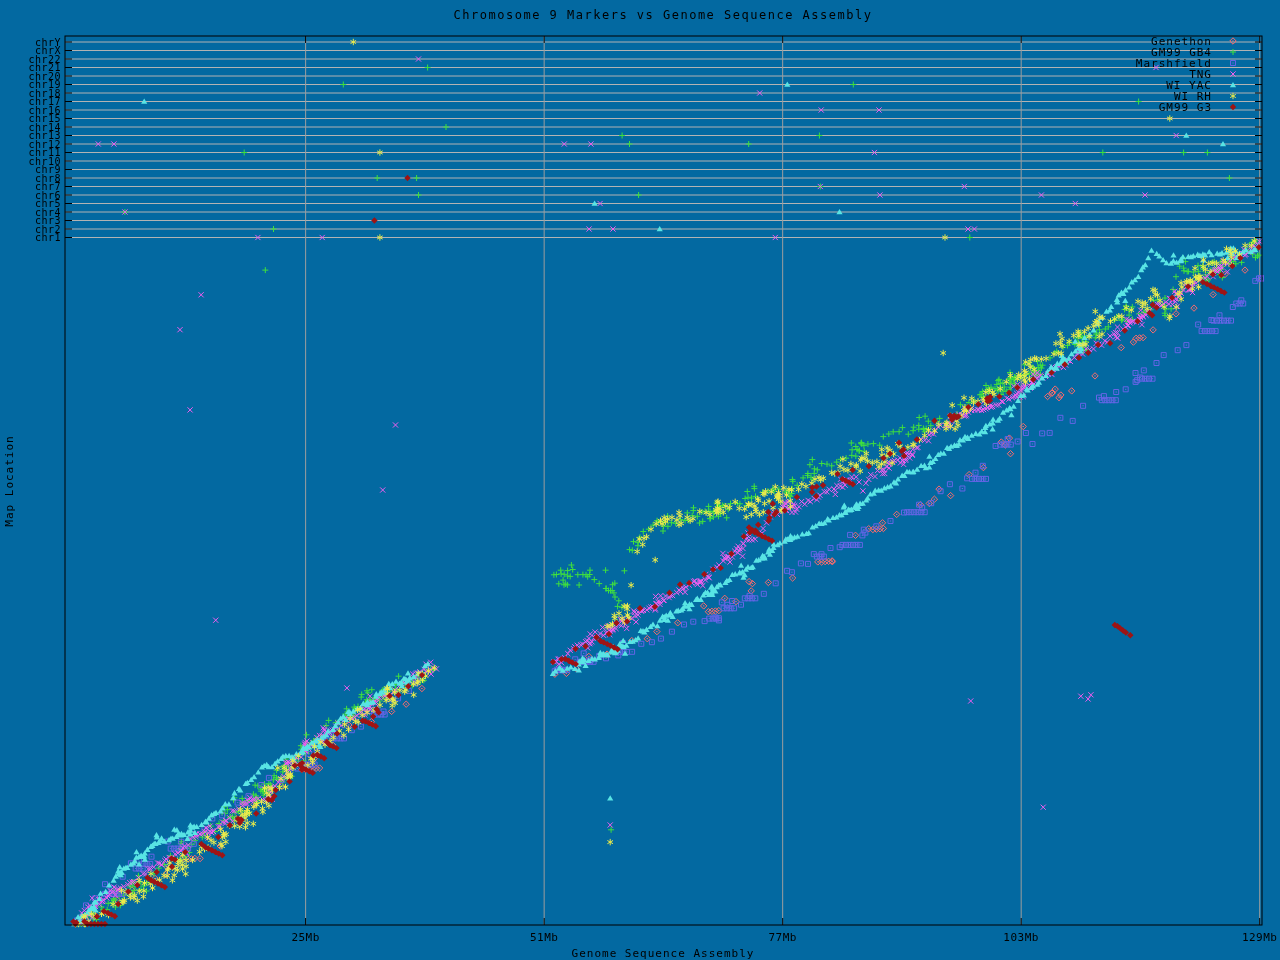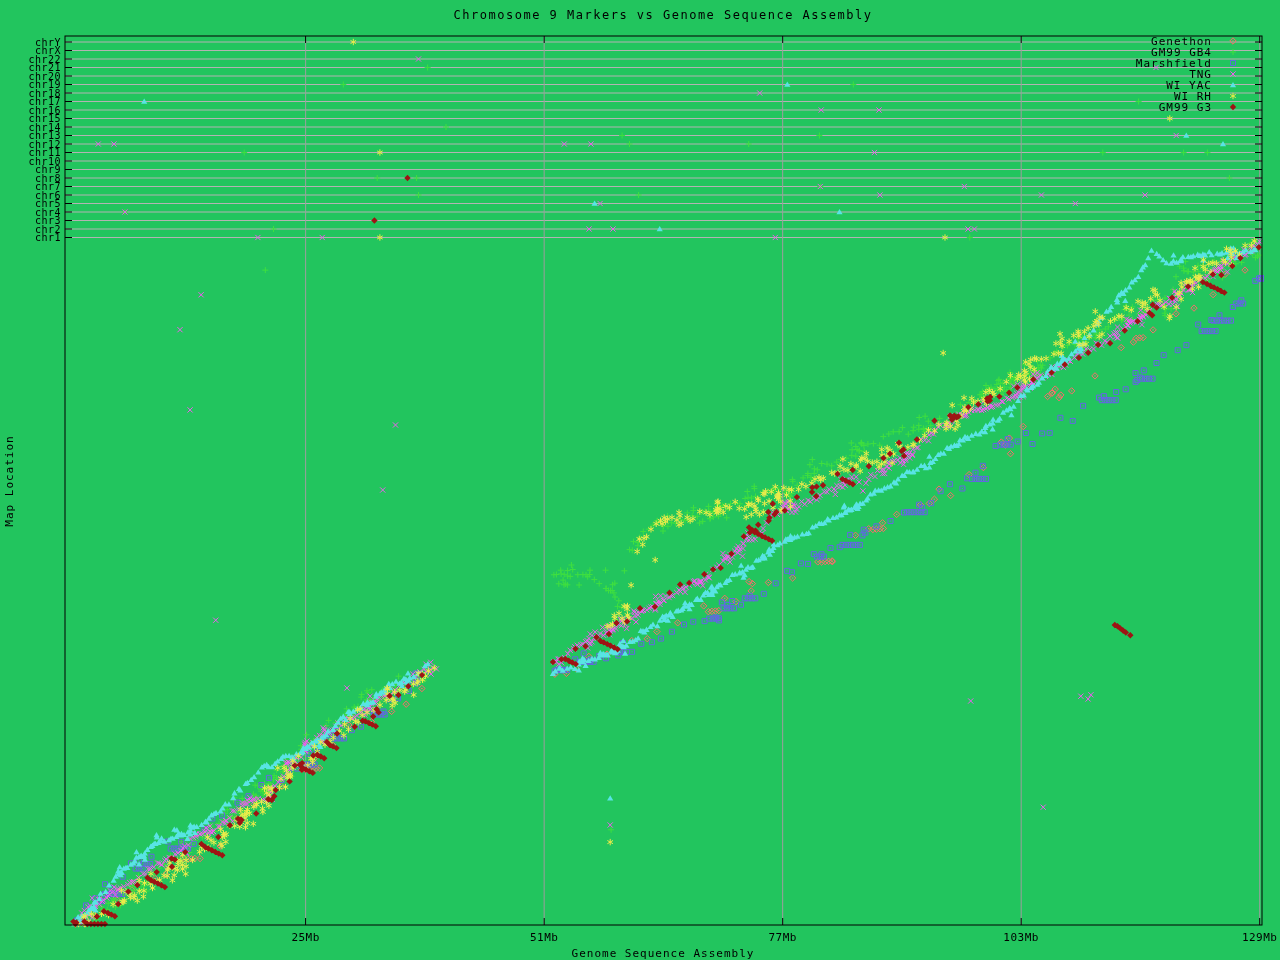--- a/index.html
+++ b/index.html
@@ -1,16 +1,16 @@
 <!DOCTYPE html>
 <html><head>
 <meta charset="utf-8">
 <style>
   html,body{margin:0;padding:0;background:#ffffff;}
-  .stage{position:relative;width:1280px;height:960px;background:#22c55e;overflow:hidden;
+  .stage{position:relative;width:1280px;height:960px;background:#0369a1;overflow:hidden;
          font-family:"DejaVu Sans Mono","Liberation Mono",monospace;}
   svg text{font-family:"DejaVu Sans Mono","Liberation Mono",monospace;fill:#000;}
   .title-text{font-size:12px;letter-spacing:1.5px;}
   .axis-label{font-size:11px;letter-spacing:1px;}
   .tick-label{font-size:11px;letter-spacing:0.5px;}
 </style>
 </head>
 <body>
 
 <div class="stage">

